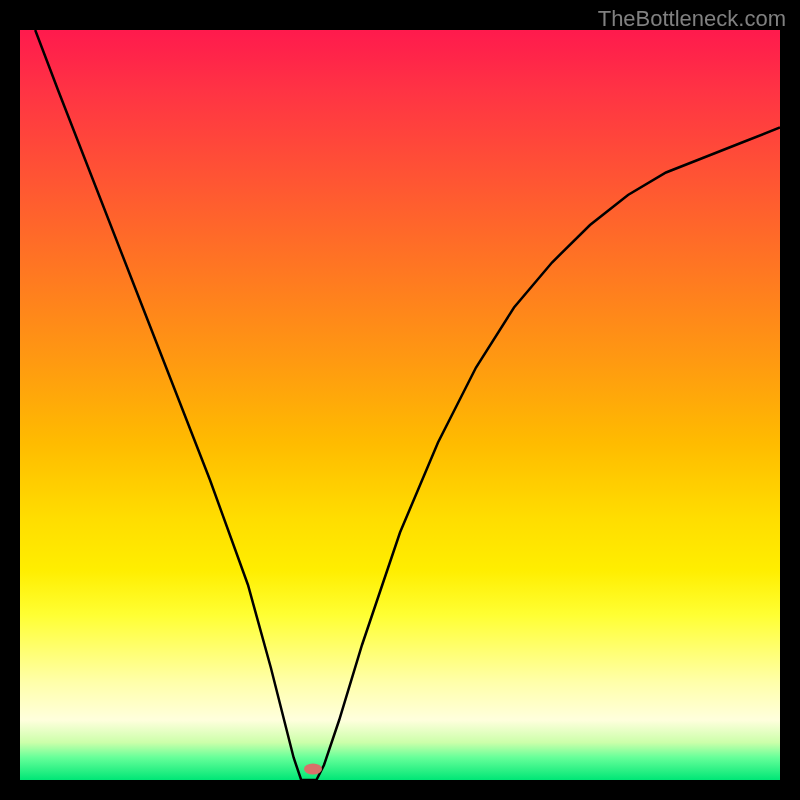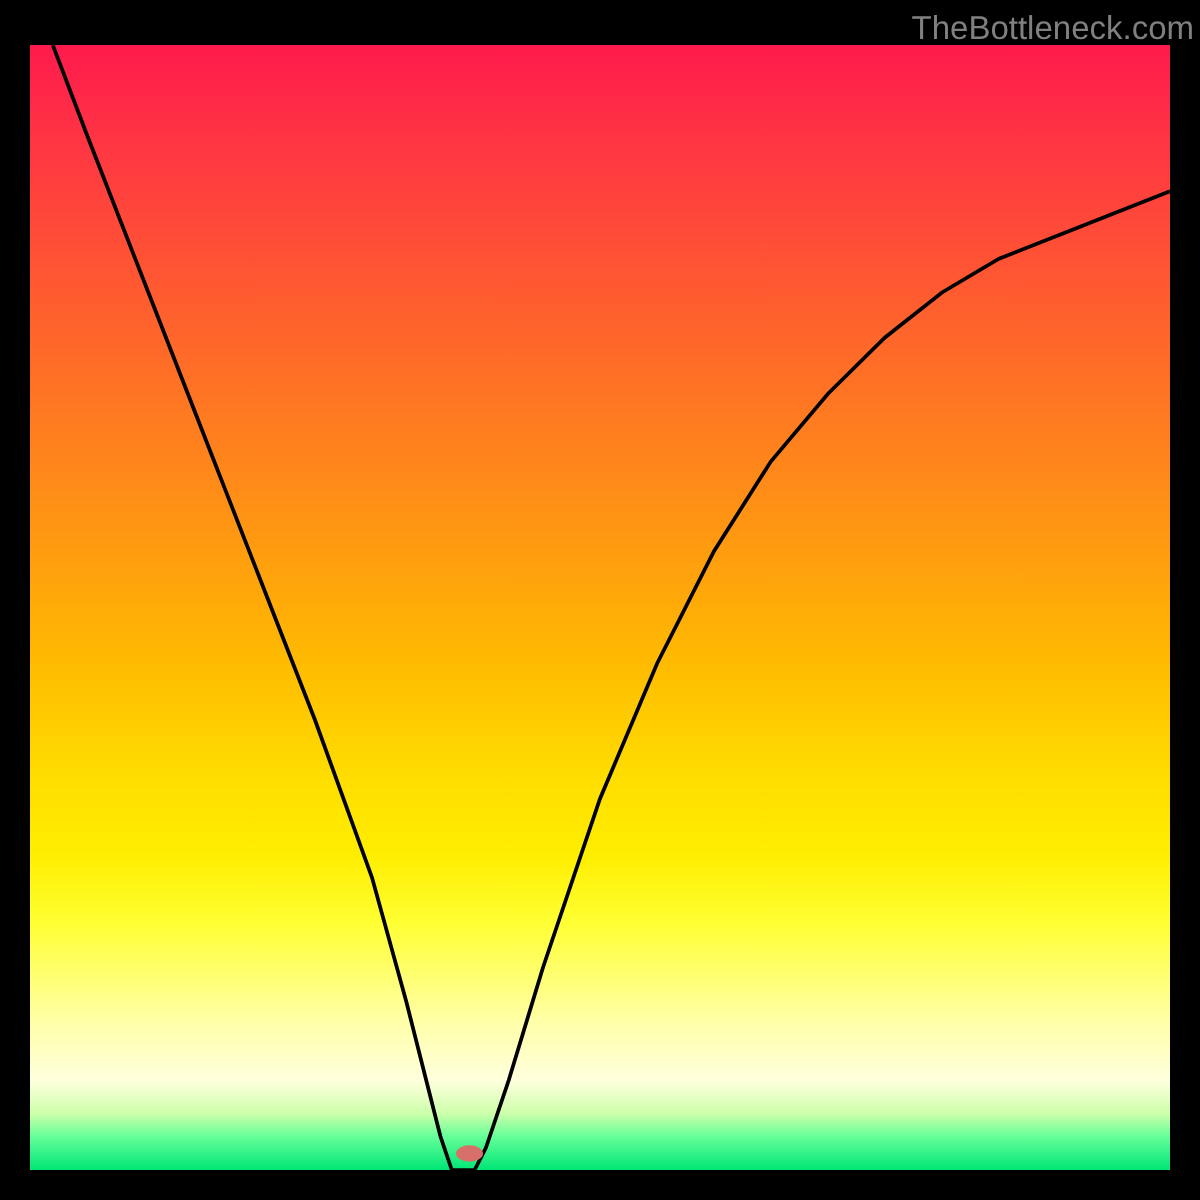--- a/index.html
+++ b/index.html
@@ -7,21 +7,21 @@
     width: 800px;
     height: 800px;
     background: #000;
     position: relative;
     font-family: Arial, sans-serif;
     overflow: hidden;
   }
   .watermark {
     position: absolute;
     top: 6px;
-    right: 4px;
+    right: 14px;
     color: #808080;
     font-size: 22px;
     font-weight: 500;
     z-index: 10;
   }
   .plot-area {
     position: absolute;
     left: 20px;
     top: 30px;
     width: 760px;

